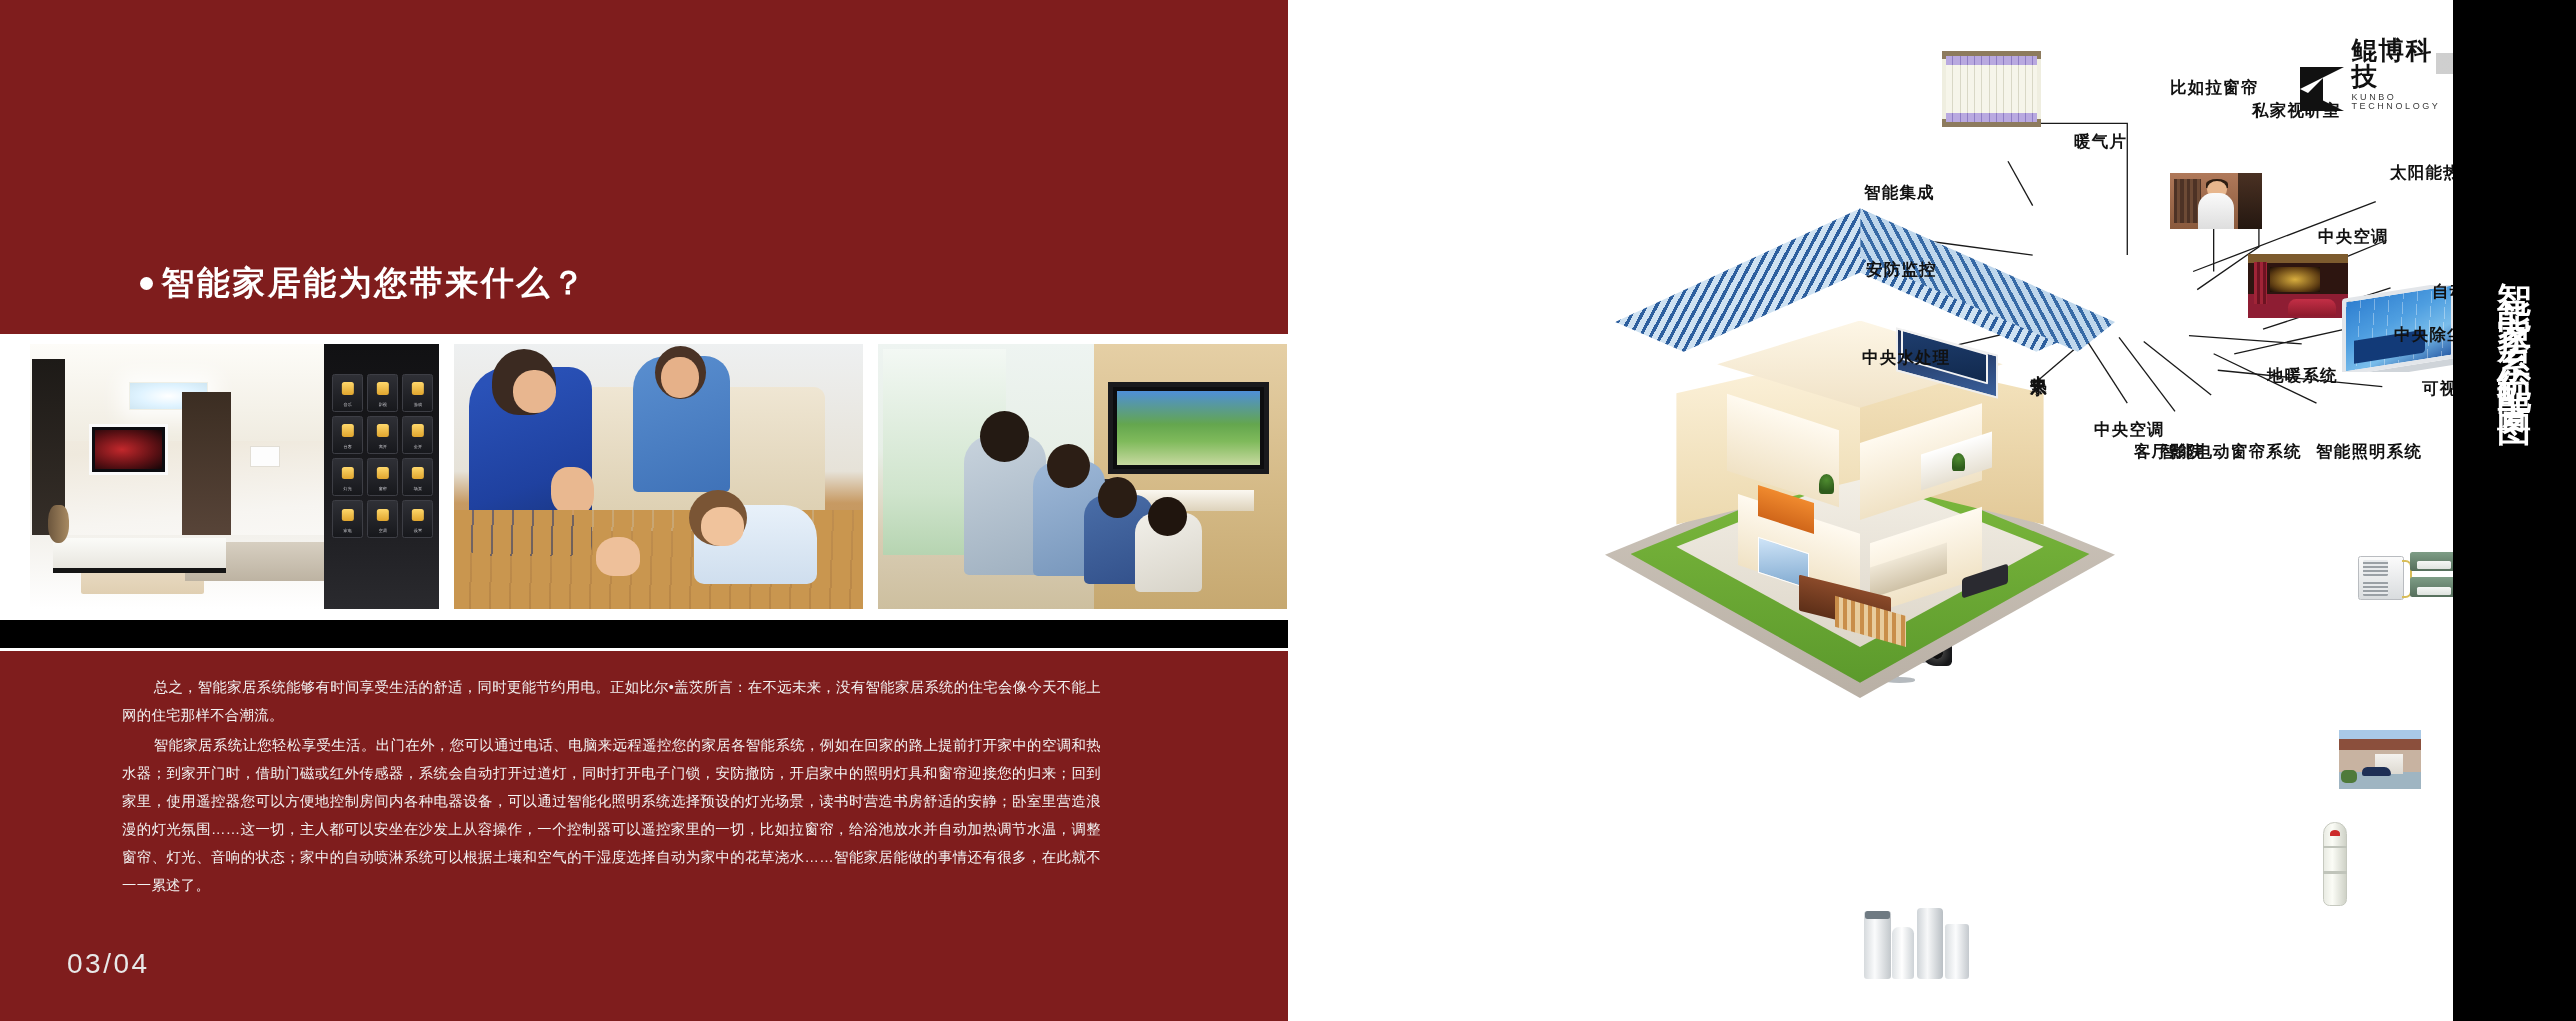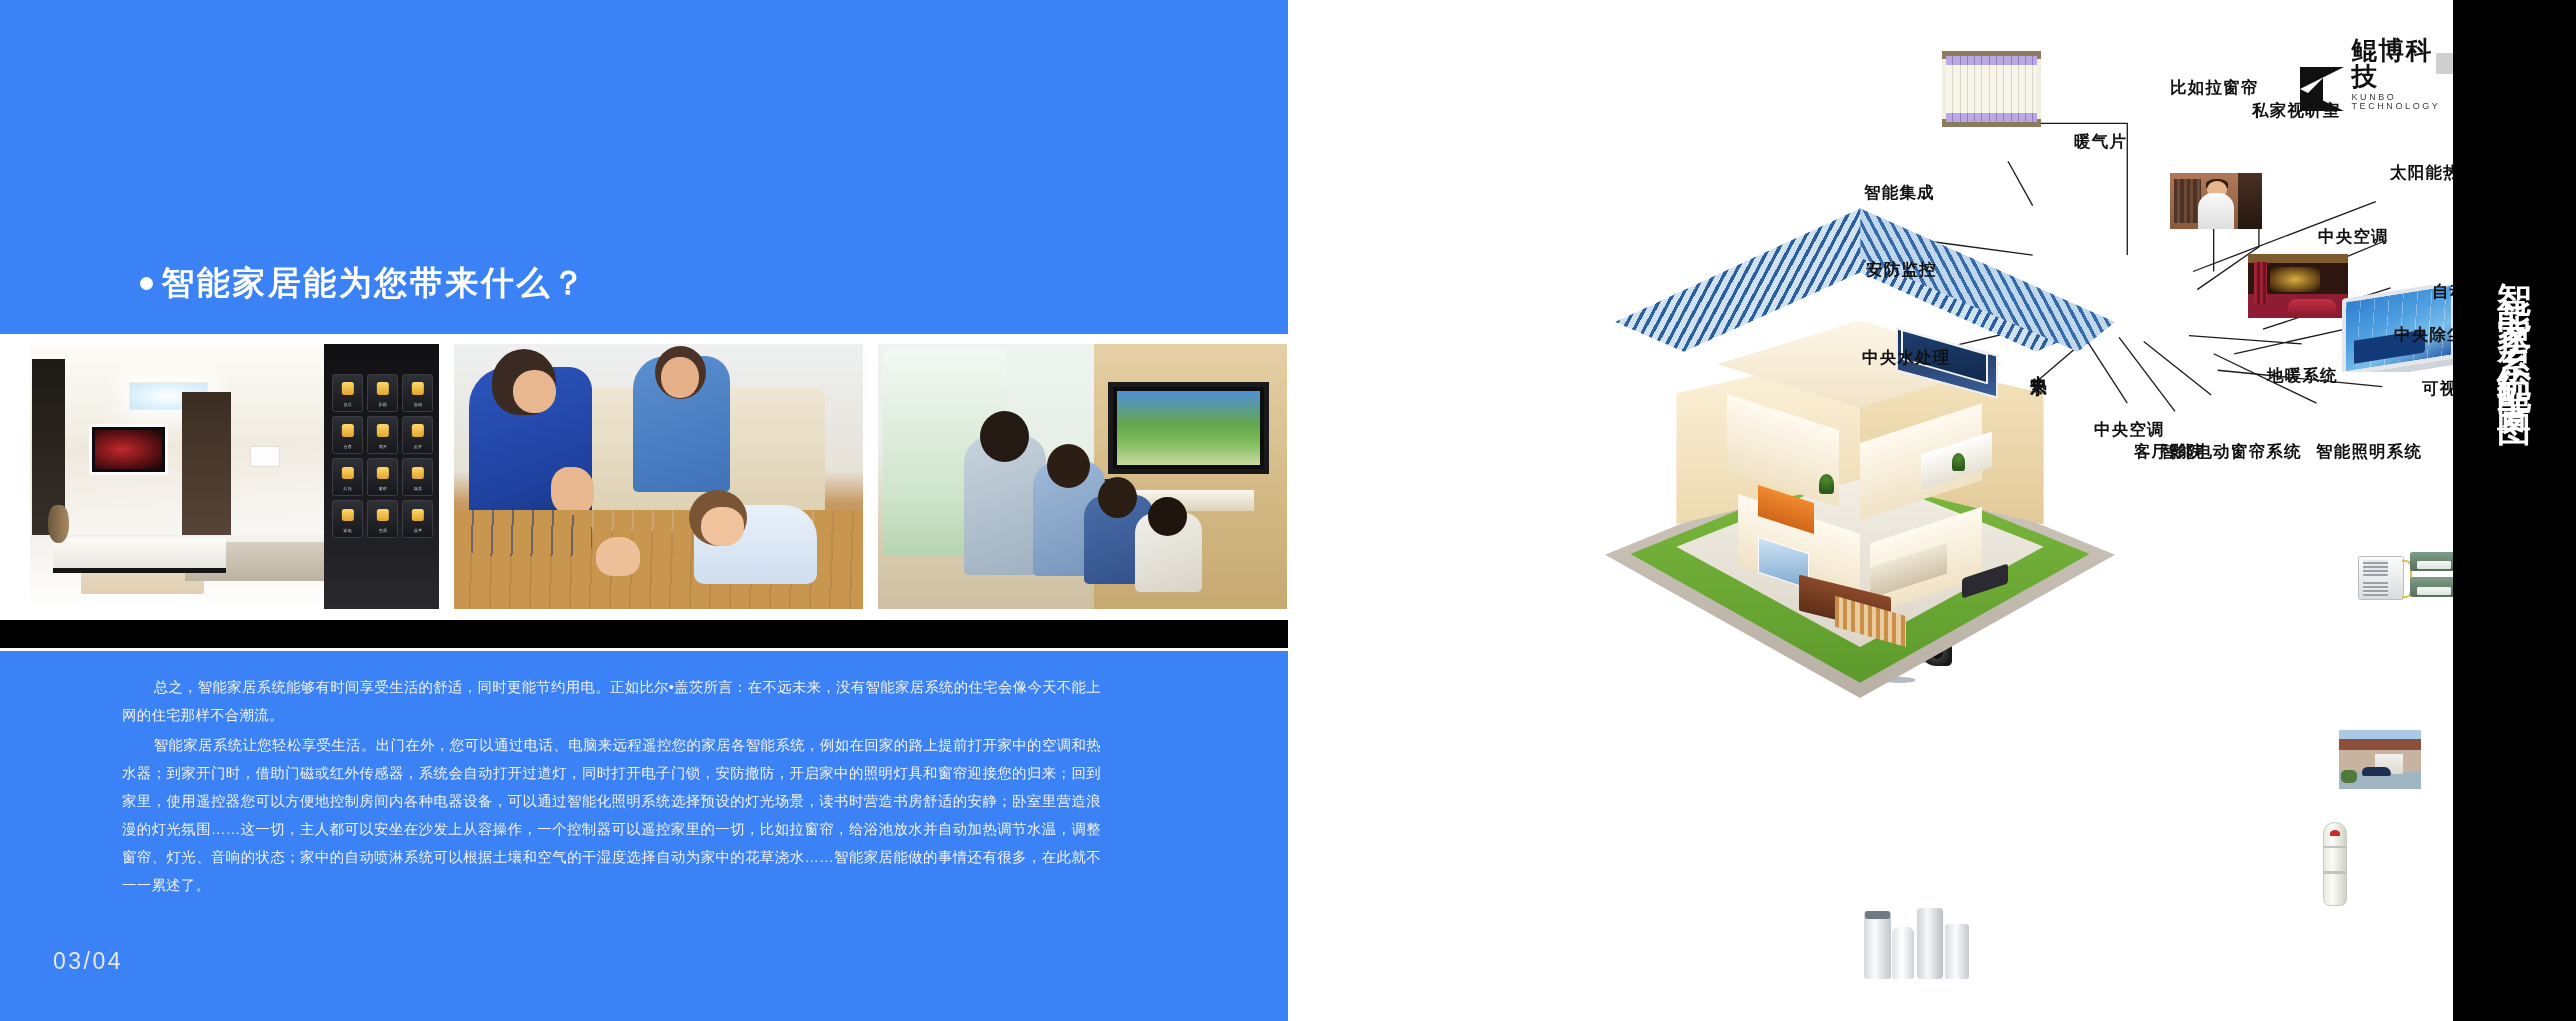--- a/index.html
+++ b/index.html
@@ -5,21 +5,21 @@
   * { box-sizing: border-box; margin: 0; padding: 0; }
   html, body {
     width: 2576px; height: 1021px;
     background: #000;
     font-family: "Liberation Sans", "DejaVu Sans", sans-serif;
     overflow: hidden;
   }
   .spread { position: relative; width: 2576px; height: 1021px; background: #000; }
 
   
-  .left-page { position: absolute; left: 0; top: 0; width: 1288px; height: 1021px; background: #3b82f6; }
+  .left-page { position: absolute; left: 0; top: 0; width: 1288px; height: 1021px; background: #7f1d1d; }
 
   .headline {
     position: absolute; left: 140px; top: 261px;
     color: #fff; font-size: 33px; font-weight: 700; letter-spacing: 2.5px;
     white-space: nowrap;
   }
   .headline .bullet {
     display: inline-block; width: 13px; height: 13px; border-radius: 50%;
     background: #fff; margin-right: 8.2px; vertical-align: 4.1px;
   }
@@ -138,22 +138,22 @@
   .hairline  { position:absolute; left:0; top:648px; width:1288px; height:3.3px; background:#fff; }
 
   .bodytext {
     position: absolute; left: 122px; top: 673px; width: 979px;
     color: #f2f2f2; font-size: 14.4px; line-height: 28px;
     text-align: justify; letter-spacing: 0.3px;
   }
   .bodytext p { text-indent: 2.2em; margin-bottom: 1.6px; }
 
   .pagenum {
-    position: absolute; left: 53px; top: 948px;
-    color: #e8e8e8; font-size: 23px; letter-spacing: 2.5px;
+    position: absolute; left: 67px; top: 948px;
+    color: #e8e8e8; font-size: 28px; letter-spacing: 2.5px;
   }
 
   
   .right-page { position:absolute; left:1288px; top:0; width:1166px; height:1021px; background:#fff; }
 
   
   .logo-block { position:absolute; left:1012px; top:38px; display:flex; align-items:flex-end; gap:19px; }
   .logo-mark { width:44px; height:44px; position:relative; }
   .logo-mark .tri-a { position:absolute; left:0; top:0; width:0; height:0;
       border-left:44px solid #111; border-bottom:22px solid transparent; }

